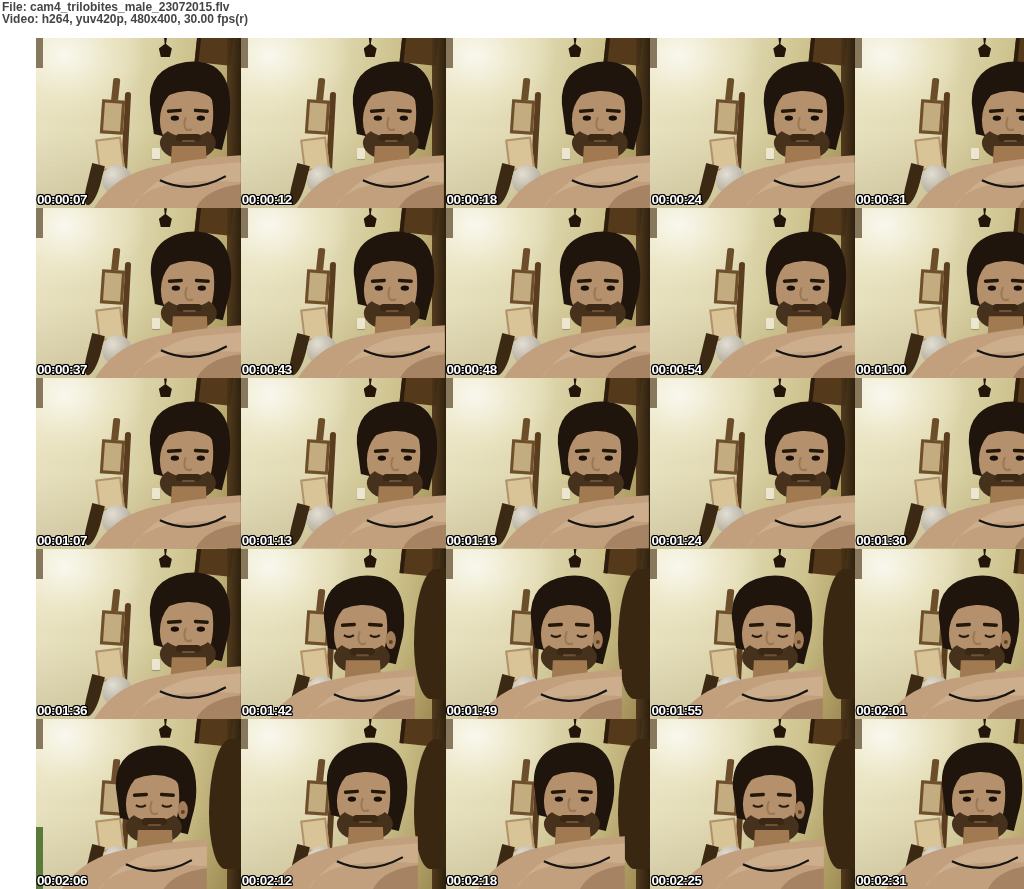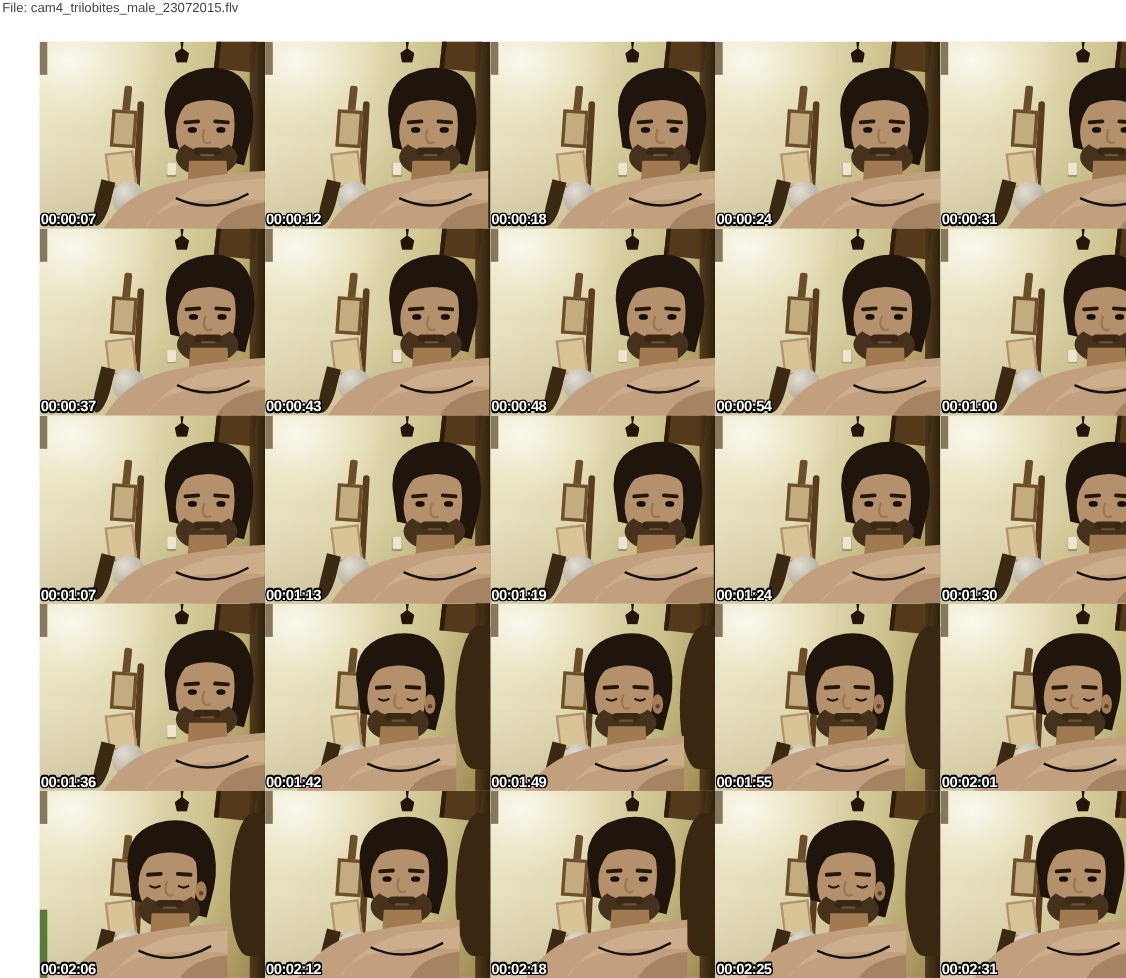--- a/index.html
+++ b/index.html
@@ -7,21 +7,21 @@
     width: 1024px; height: 889px; overflow: hidden;
     font-family: "Liberation Sans", sans-serif;
   }
 
   
   .header {
     width: 1024px; height: 38px; background: #ffffff;
     padding: 1px 0 0 2px; box-sizing: border-box;
   }
   .header .line {
-    font-size: 12px; font-weight: 400; color: #454545;
+    font-size: 12px; font-weight: 700; color: #454545;
     line-height: 12.3px; white-space: nowrap; letter-spacing: 0px;
   }
 
   
   .sheet {
     width: 1024px; height: 851px;
     display: grid;
     grid-template-columns: repeat(5, 1fr);
     grid-template-rows: repeat(5, 1fr);
     padding-left: 36px;
@@ -83,20 +83,21 @@
     position:absolute; left:1px; bottom:1px;
     font-size:13.5px; font-weight:700; color:#ffffff; letter-spacing:-0.5px;
     text-shadow: -1px -1px 0 #000, 1px -1px 0 #000, -1px 1px 0 #000, 1px 1px 0 #000, 0 1px 0 #000, 0 -1px 0 #000, 1px 0 0 #000, -1px 0 0 #000;
   }
 </style>
 </head>
 <body>
 
 <div class="header">
   <div class="line">File: cam4_trilobites_male_23072015.flv</div>
+  <div class="line">Video: h264, yuv420p, 480x400, 30.00 fps(r)</div>
 </div>
 
 <div class="sheet" id="sheet">
     <div class="cell pose-facing-right" style="--sx: 0px;">
     <div class="edge-shadow-left"></div>
     <div class="hook-ornament"></div>
     <div class="wood-corner"></div>
     <div class="wood-right"></div>
 
     <div class="rack">

